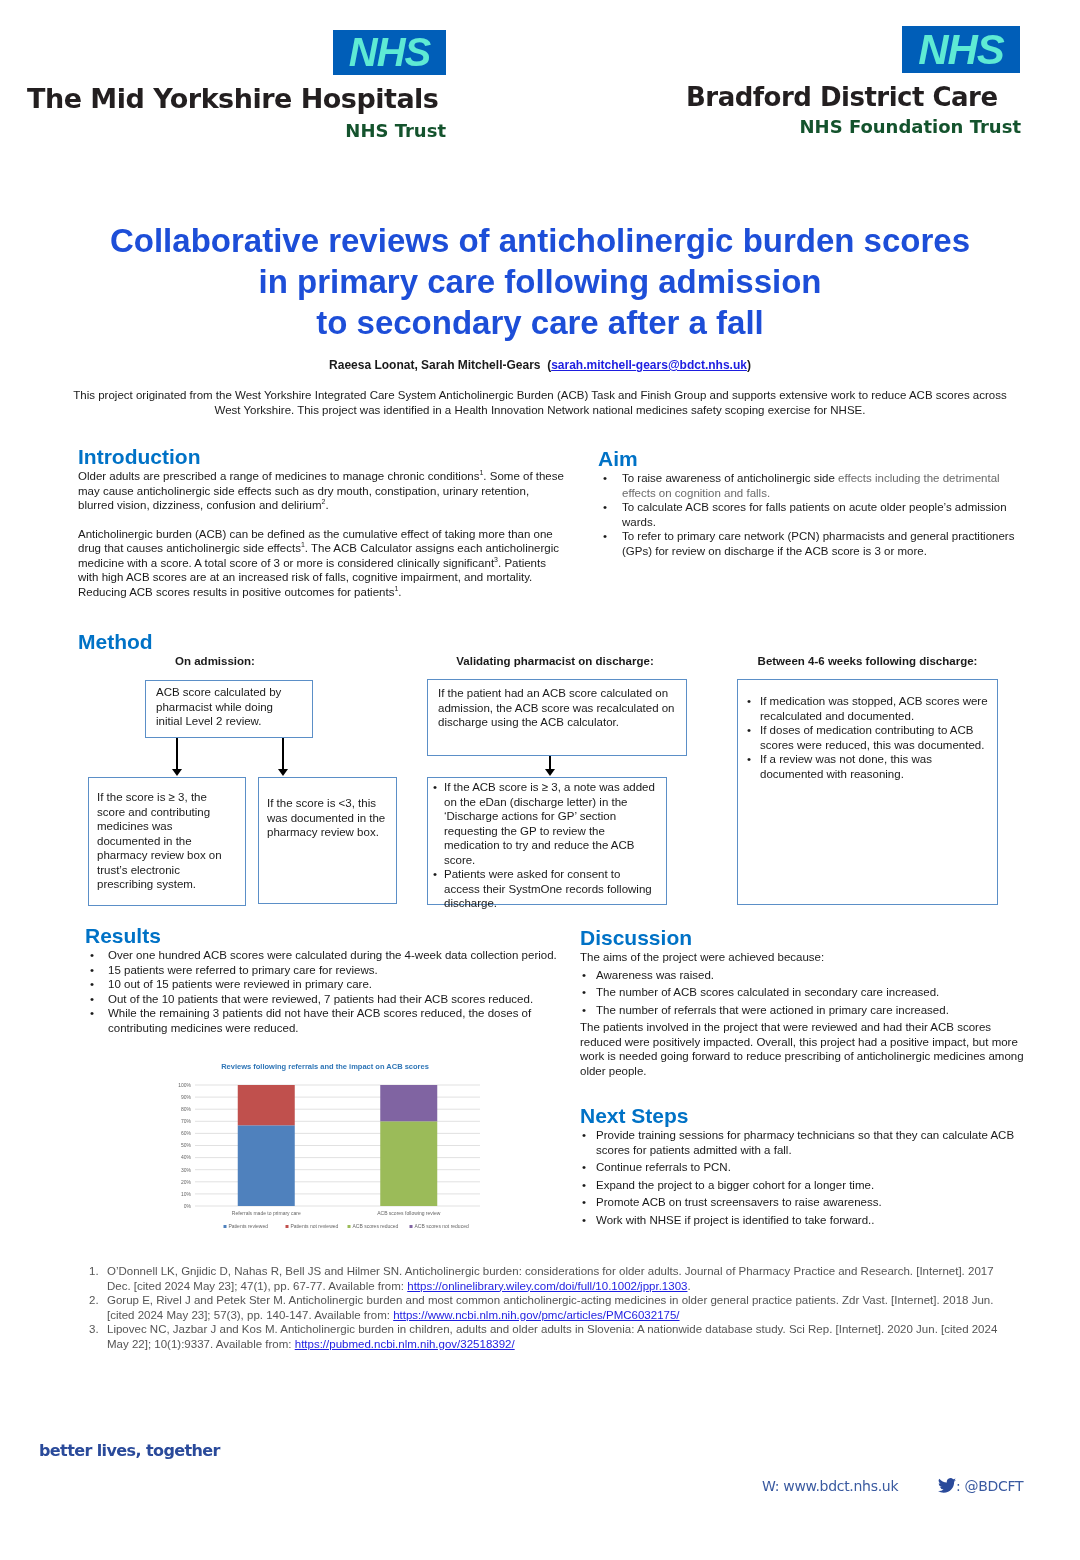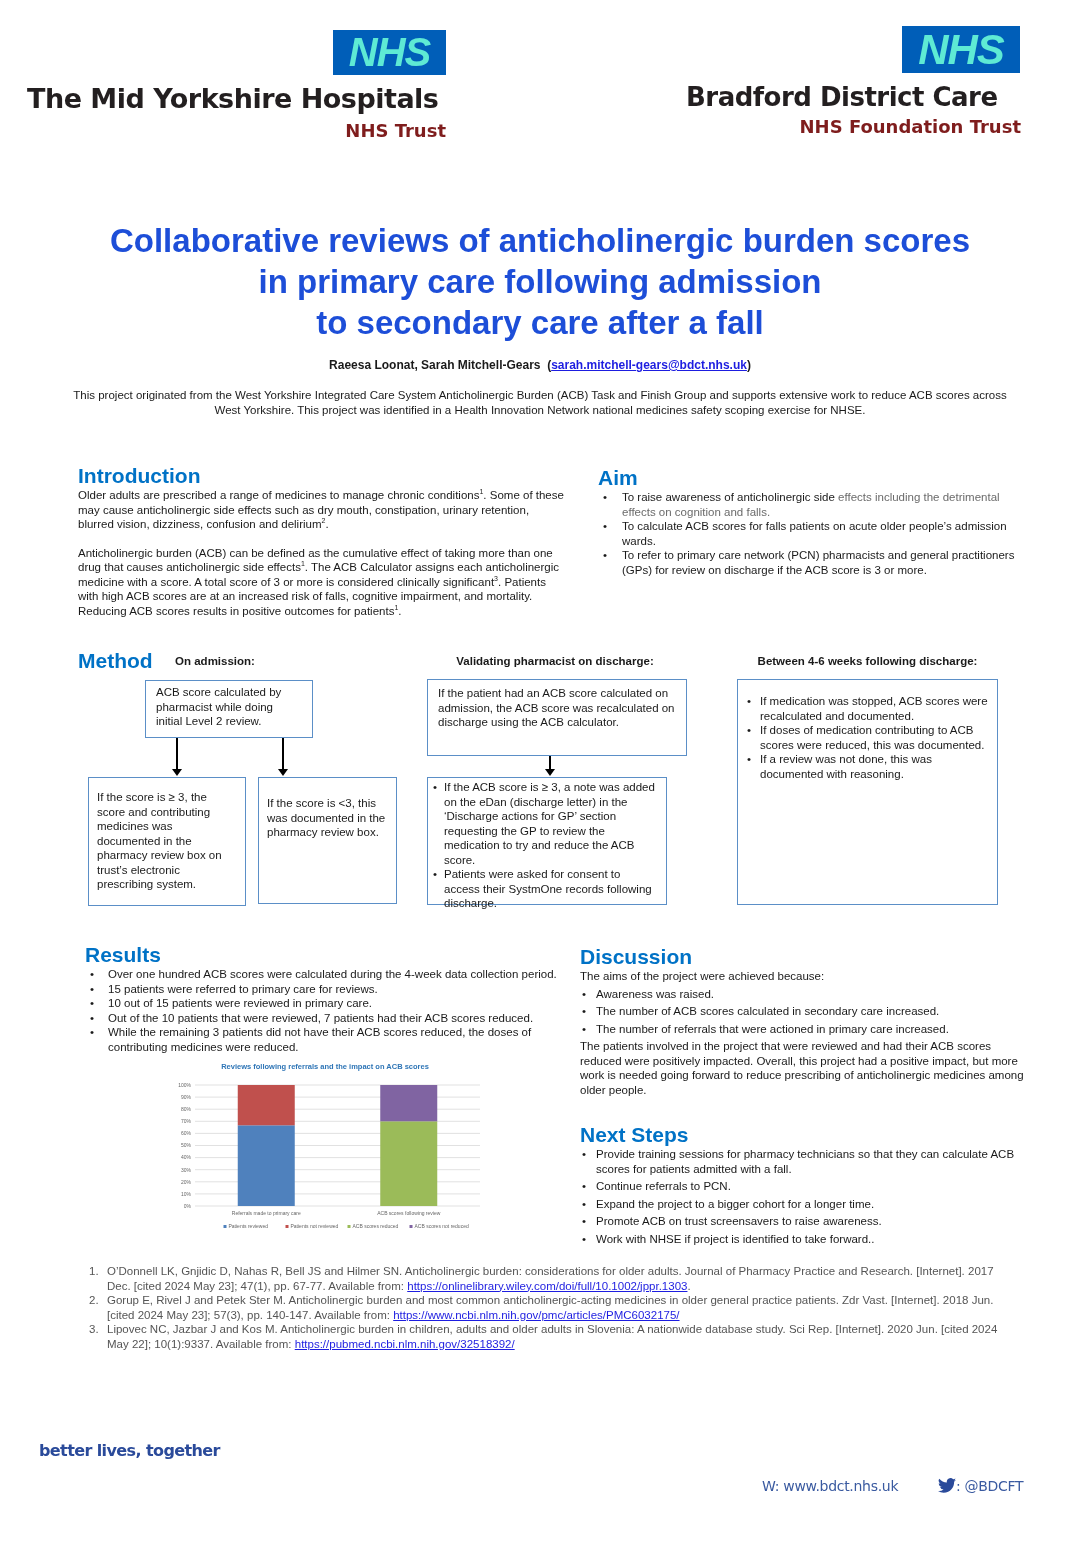--- a/index.html
+++ b/index.html
@@ -3,28 +3,28 @@
   <meta charset="utf-8">
   <style>
     * { box-sizing: border-box; margin: 0; padding: 0; }
     html, body { width: 1080px; height: 1560px; background: #ffffff; overflow: hidden; }
     body { position: relative; font-family: "Liberation Sans", sans-serif; color: #1a1a1a; }
     .abs { position: absolute; }
 
     
     .nhs-box { background: #005eb8; color: #5eead4; font-family: "Liberation Sans", sans-serif; font-weight: bold; font-style: italic; text-align: center; letter-spacing: -1px; }
     .logo-name { font-family: "DejaVu Sans", sans-serif; font-weight: bold; color: #231f20; white-space: nowrap; letter-spacing: -0.5px; }
-    .logo-sub { font-family: "DejaVu Sans", sans-serif; font-weight: bold; color: #7f1d1d; white-space: nowrap; }
+    .logo-sub { font-family: "DejaVu Sans", sans-serif; font-weight: bold; color: #14532d; white-space: nowrap; }
 
     .title { left: 40px; width: 1000px; top: 220px; text-align: center; color: #1d4ed8; font-weight: bold; font-size: 33px; line-height: 41px; }
     .authors { left: 40px; width: 1000px; top: 358px; text-align: center; font-size: 12px; font-weight: bold; }
     .authors a { color: #1d1de0; text-decoration: underline; font-weight: bold; }
     .intro-para { left: 70px; width: 940px; top: 388px; text-align: center; font-size: 11.5px; line-height: 15px; }
 
-    .h2 { color: #0072c6; font-weight: bold; font-size: 21px; line-height: 24px; margin-top: 19px; }
+    .h2 { color: #0072c6; font-weight: bold; font-size: 21px; line-height: 24px; }
     .body { font-size: 11.5px; line-height: 14.5px; }
     ul.b { list-style: none; }
     ul.b li { position: relative; padding-left: 30px; }
     ul.b li::before { content: "•"; position: absolute; left: 5px; }
     ul.s li { padding-left: 16px; margin-bottom: 3px; }
     ul.s li::before { left: 2px; }
     .grey { color: #6b6b6b; }
     sup { font-size: 7px; vertical-align: super; line-height: 0; }
 
     .flow-h { font-size: 11.5px; font-weight: bold; text-align: center; }

